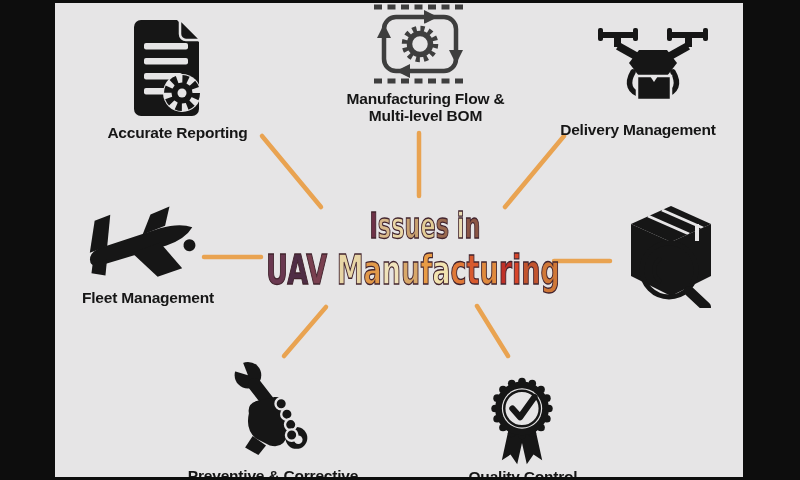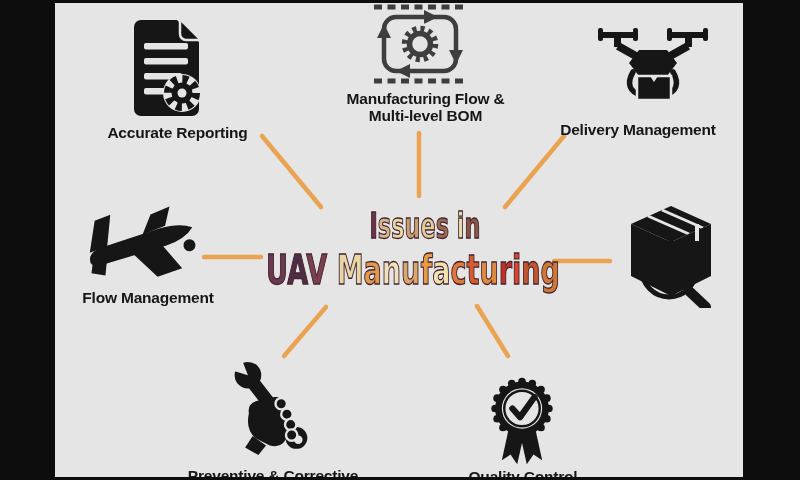--- a/index.html
+++ b/index.html
@@ -149,21 +149,21 @@
     <svg width="128" height="88" viewBox="0 0 130 95">
       <g transform="rotate(-15 65 47)">
         <path class="ic" d="M6 52 Q6 42 20 40 L88 36 Q110 36 122 44 Q112 54 90 56 L20 58 Q6 58 6 52 Z"></path>
         <path class="ic" d="M8 42 L28 40 L40 8 L22 10 Z"></path>
         <polygon class="ic" points="68,38 94,35 104,16 82,19"></polygon>
         <polygon class="ic" points="52,54 84,51 100,84 72,86"></polygon>
         <polygon class="ic" points="8,54 24,54 18,70 4,64"></polygon>
         <circle class="ic" cx="114" cy="62" r="6.5"></circle>
       </g>
     </svg>
-    <div class="item-label">Flow Management</div>
+    <div class="item-label">Fleet Management</div>
   </div>
 
   <div class="item" id="item-trace">
     <svg width="112" height="112" viewBox="0 0 112 112">
       <polygon class="ic" points="16,28 56,10 96,28 56,46"></polygon>
       <line class="bgs" x1="33" y1="20" x2="74" y2="38" stroke-width="3"></line>
       <line class="bgs" x1="47" y1="14" x2="88" y2="32" stroke-width="3"></line>
       <polygon class="ic" points="16,28 56,46 56,100 16,80"></polygon>
       <polygon class="ic" points="96,28 56,46 56,100 96,80"></polygon>
       <line class="bgs" x1="82" y1="28" x2="82" y2="45" stroke-width="4"></line>

